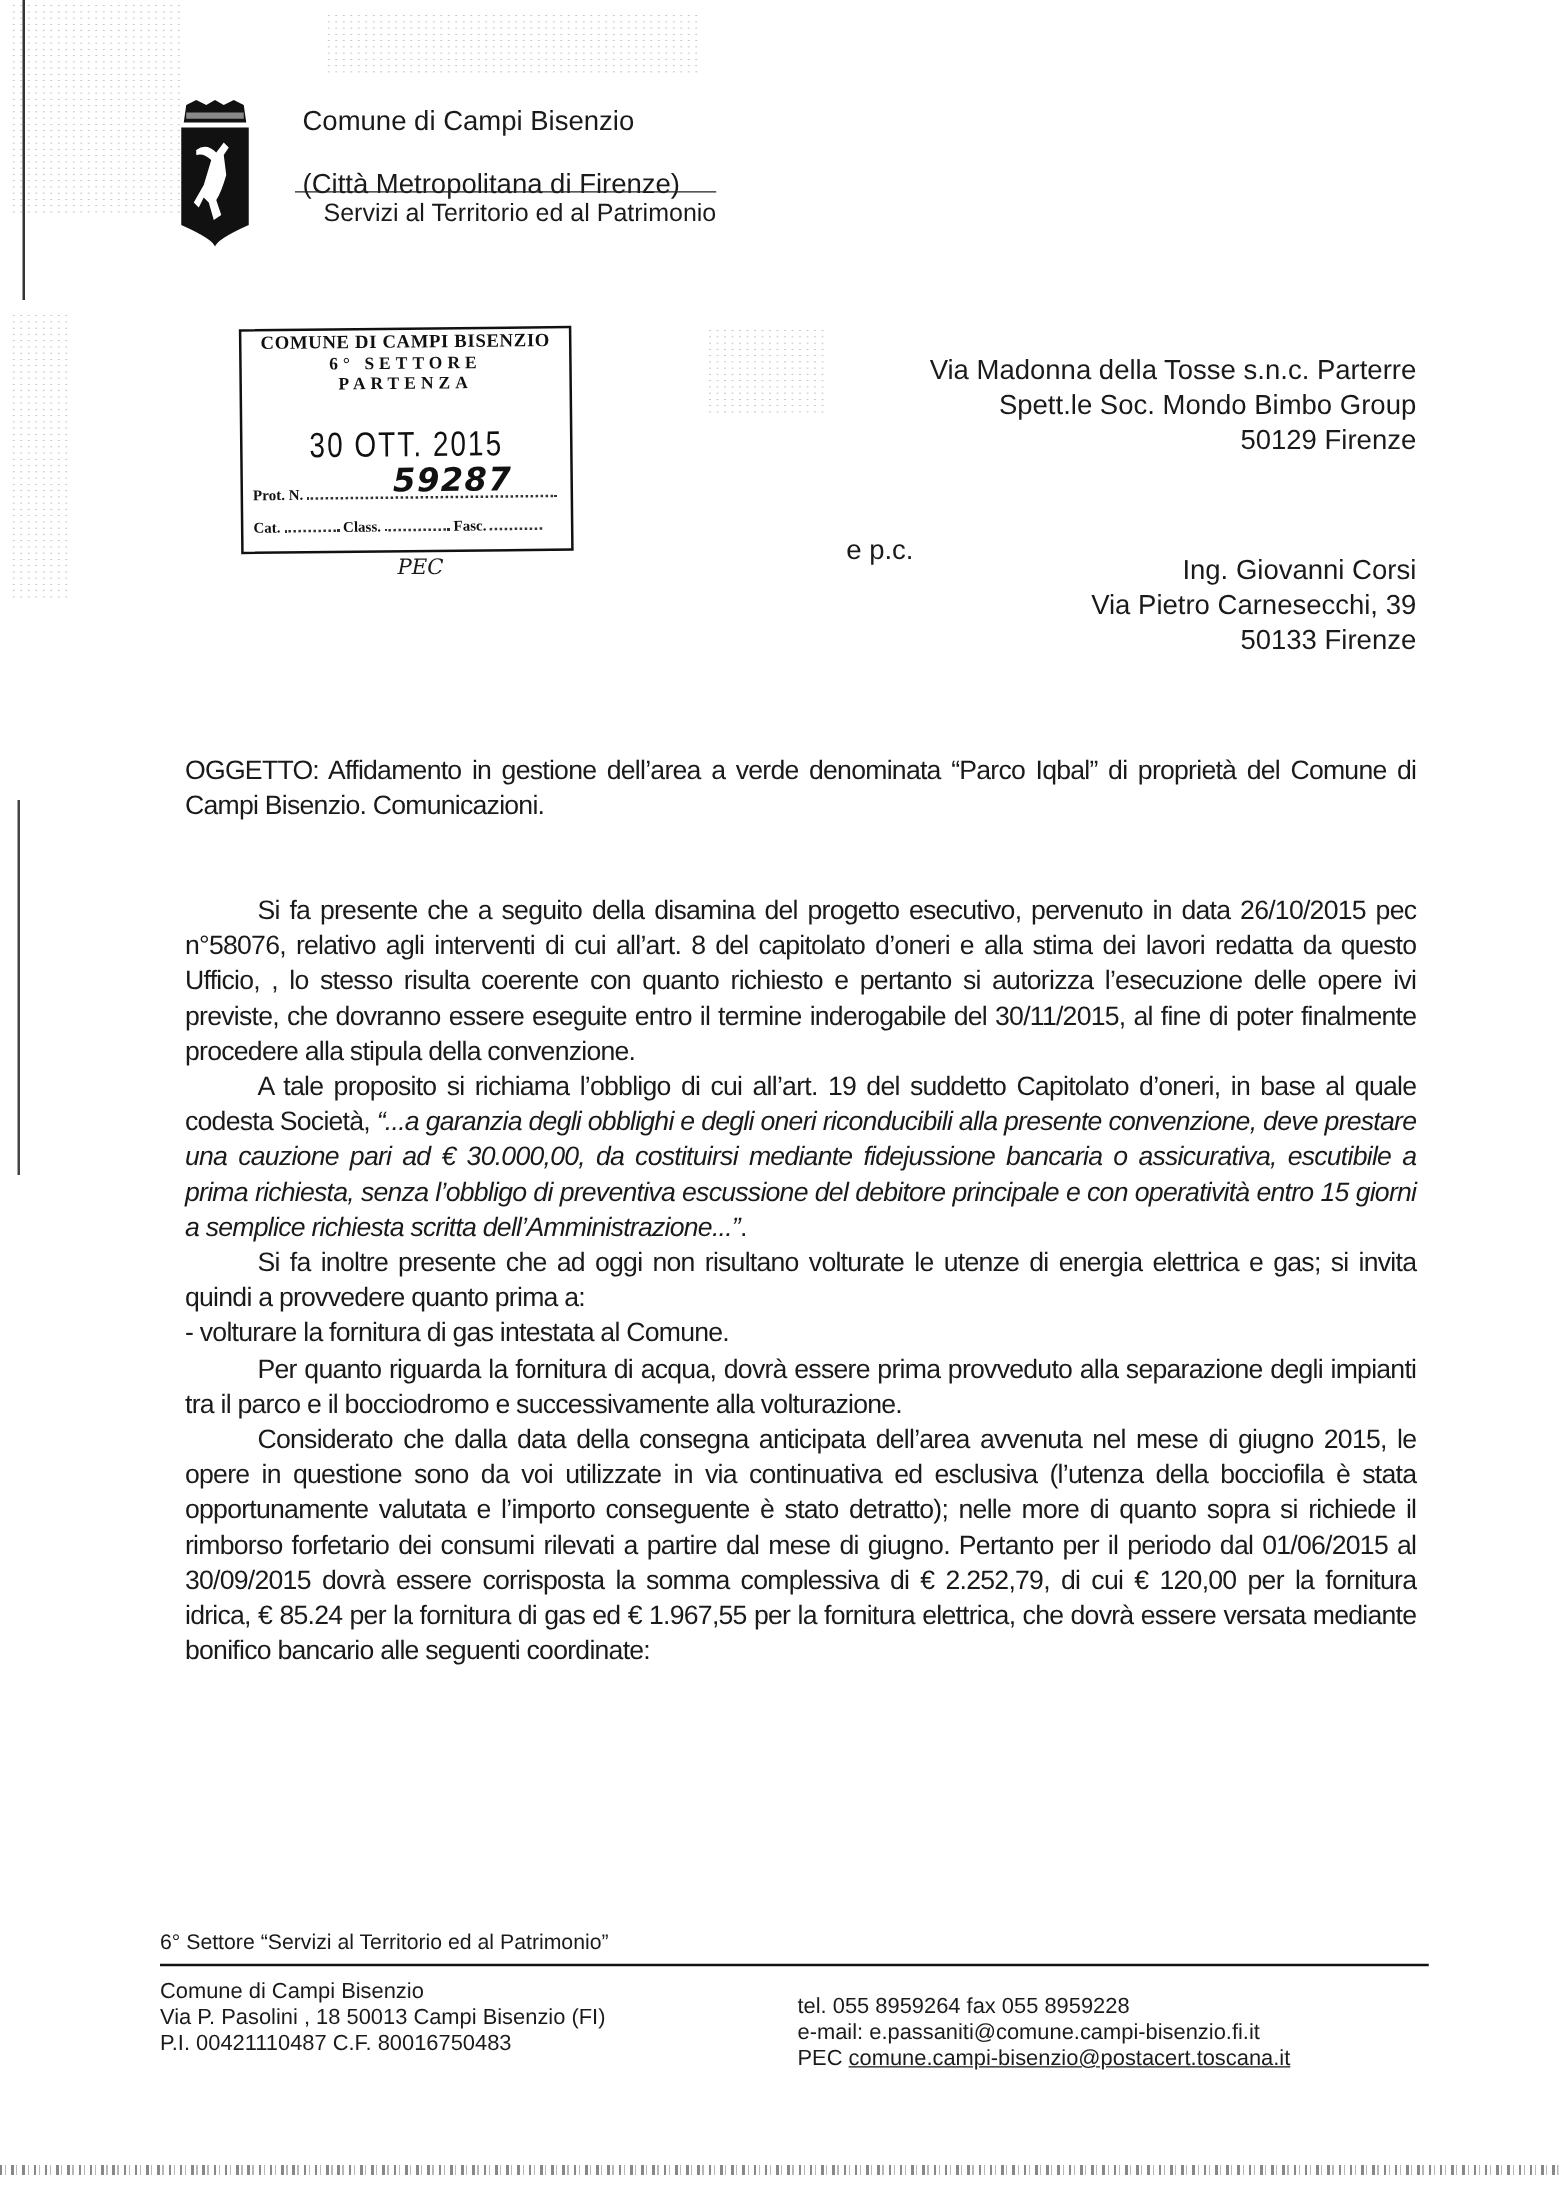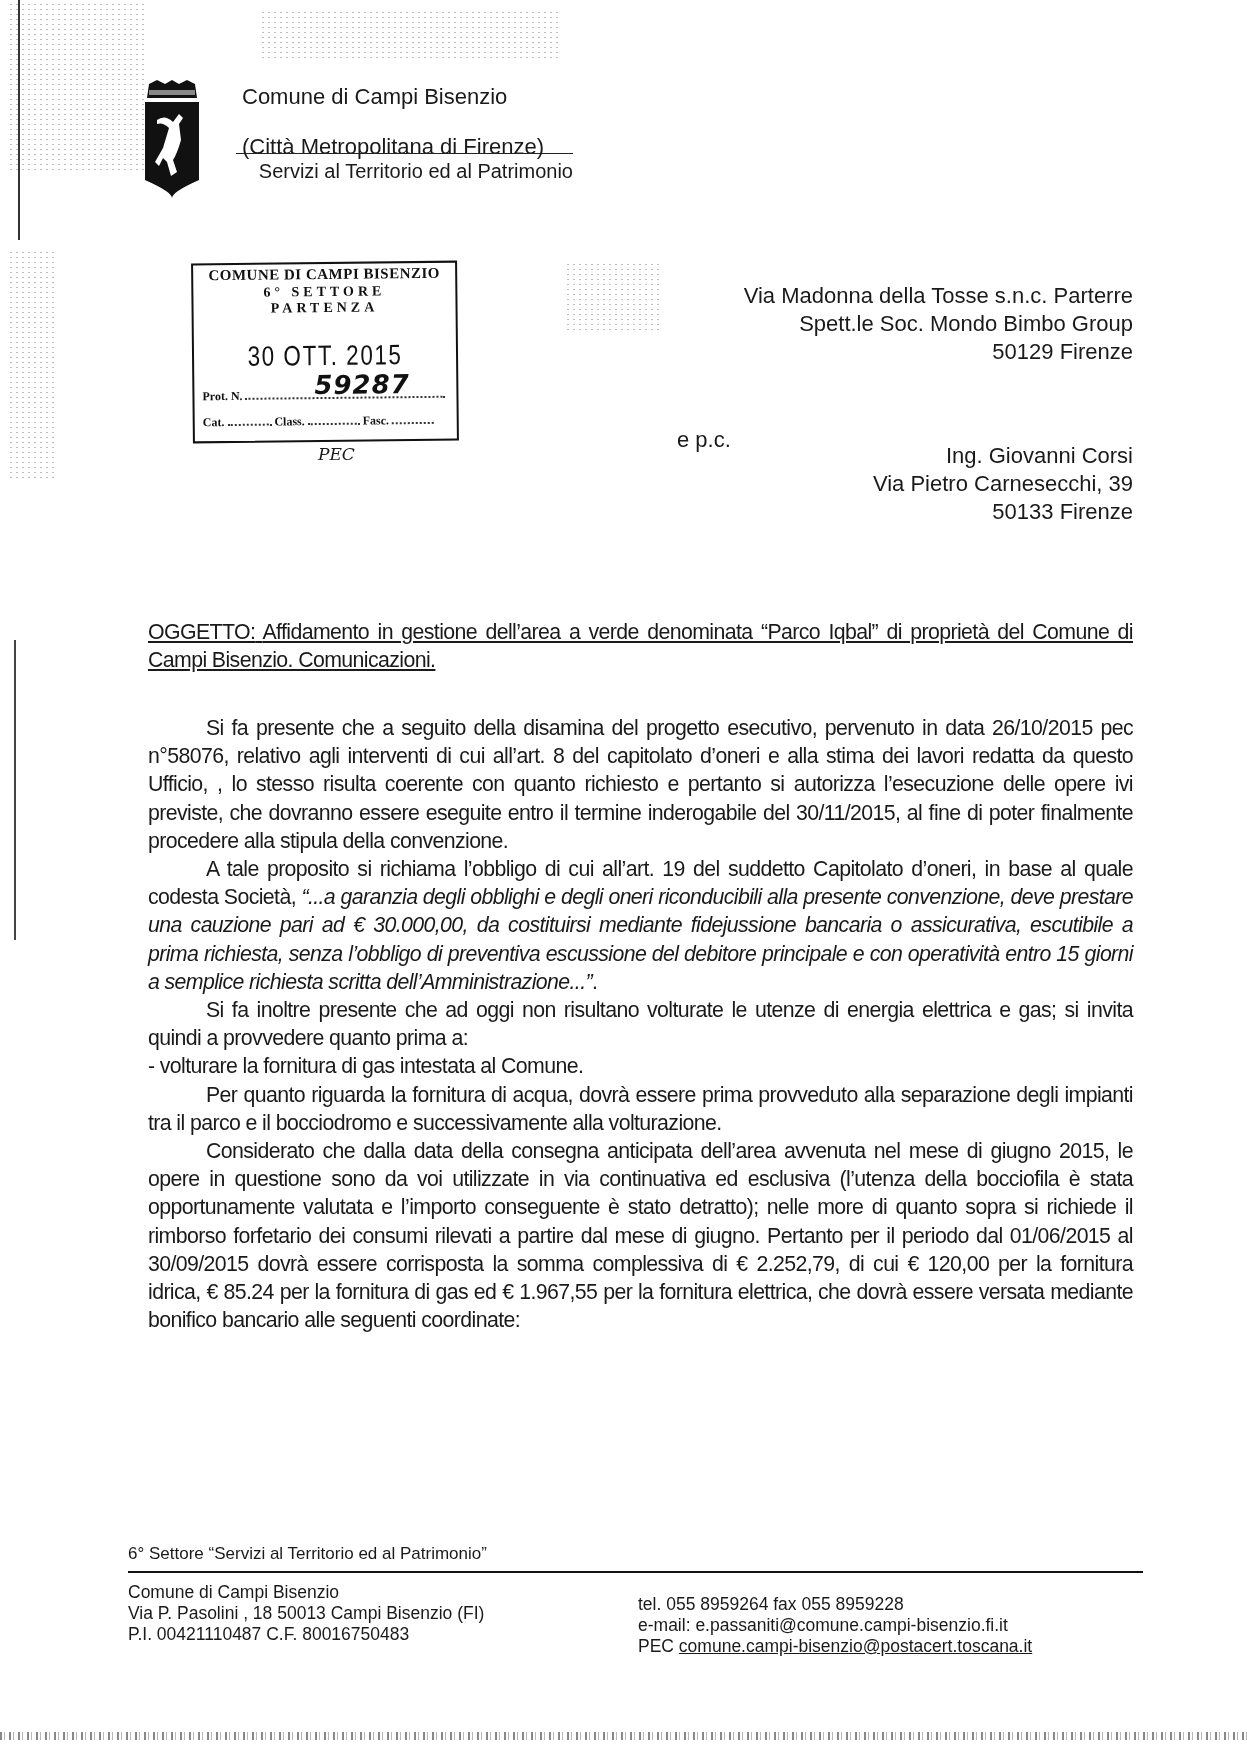--- a/index.html
+++ b/index.html
@@ -38,21 +38,21 @@
 
   
   .addr { right: 114px; font-size: 22px; line-height: 28px; text-align: right; }
   .addr1 { top: 282px; }
   .addr2 { top: 442px; }
   .epc { left: 677px; top: 426px; font-size: 22px; line-height: 28px; }
 
   
   .body { left: 148px; width: 985px; font-size: 21.3px; line-height: 28.2px; text-align: justify;
           font-family: "Liberation Sans", sans-serif; letter-spacing: -0.6px; word-spacing: 0px; }
-  .subject { top: 618px; text-decoration: underline; }
+  .subject { top: 602px; }
   .p { margin: 0; }
   .indent { text-indent: 58px; }
   .paras { top: 714px; }
   .paras em { }
 
   
   .footer-sector { left: 128px; top: 1544px; font-size: 17px; }
   .footer-rule { left: 128px; top: 1571px; width: 1015px; height: 2px; background: #111; }
   .footer-left { left: 128px; top: 1582px; font-size: 17.5px; line-height: 21px; }
   .footer-right { left: 638px; top: 1594px; font-size: 17.5px; line-height: 21px; }

